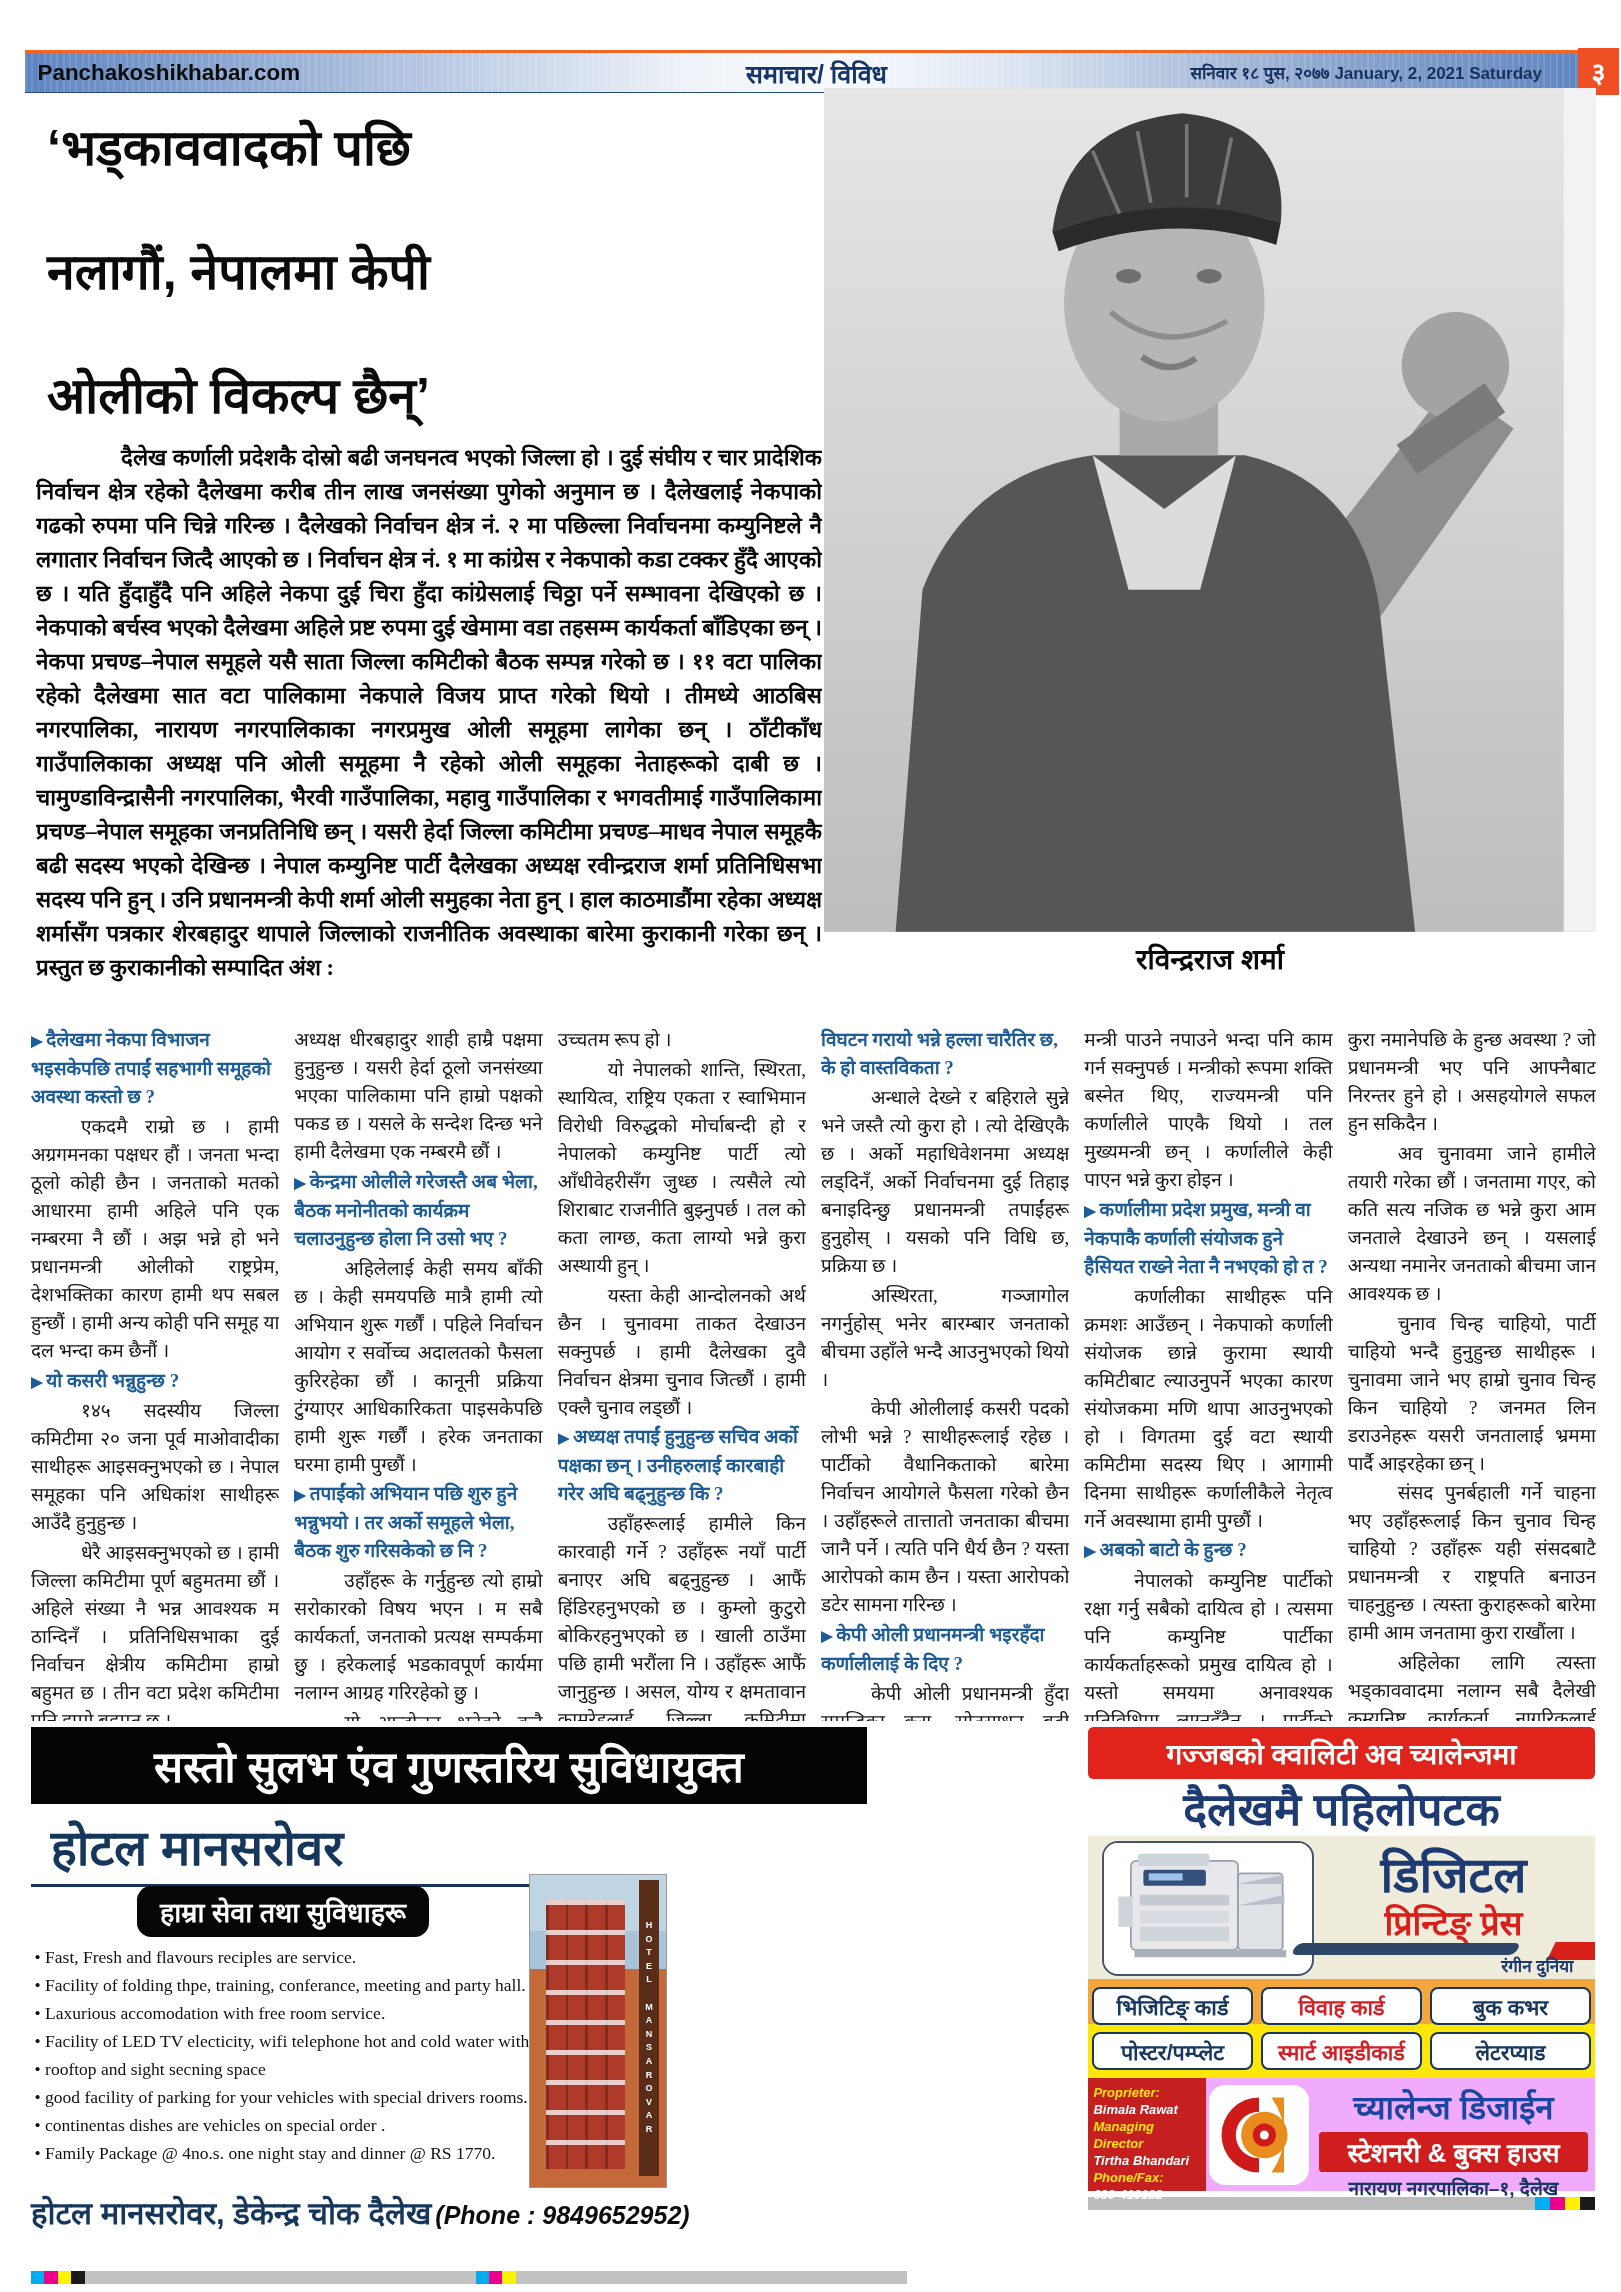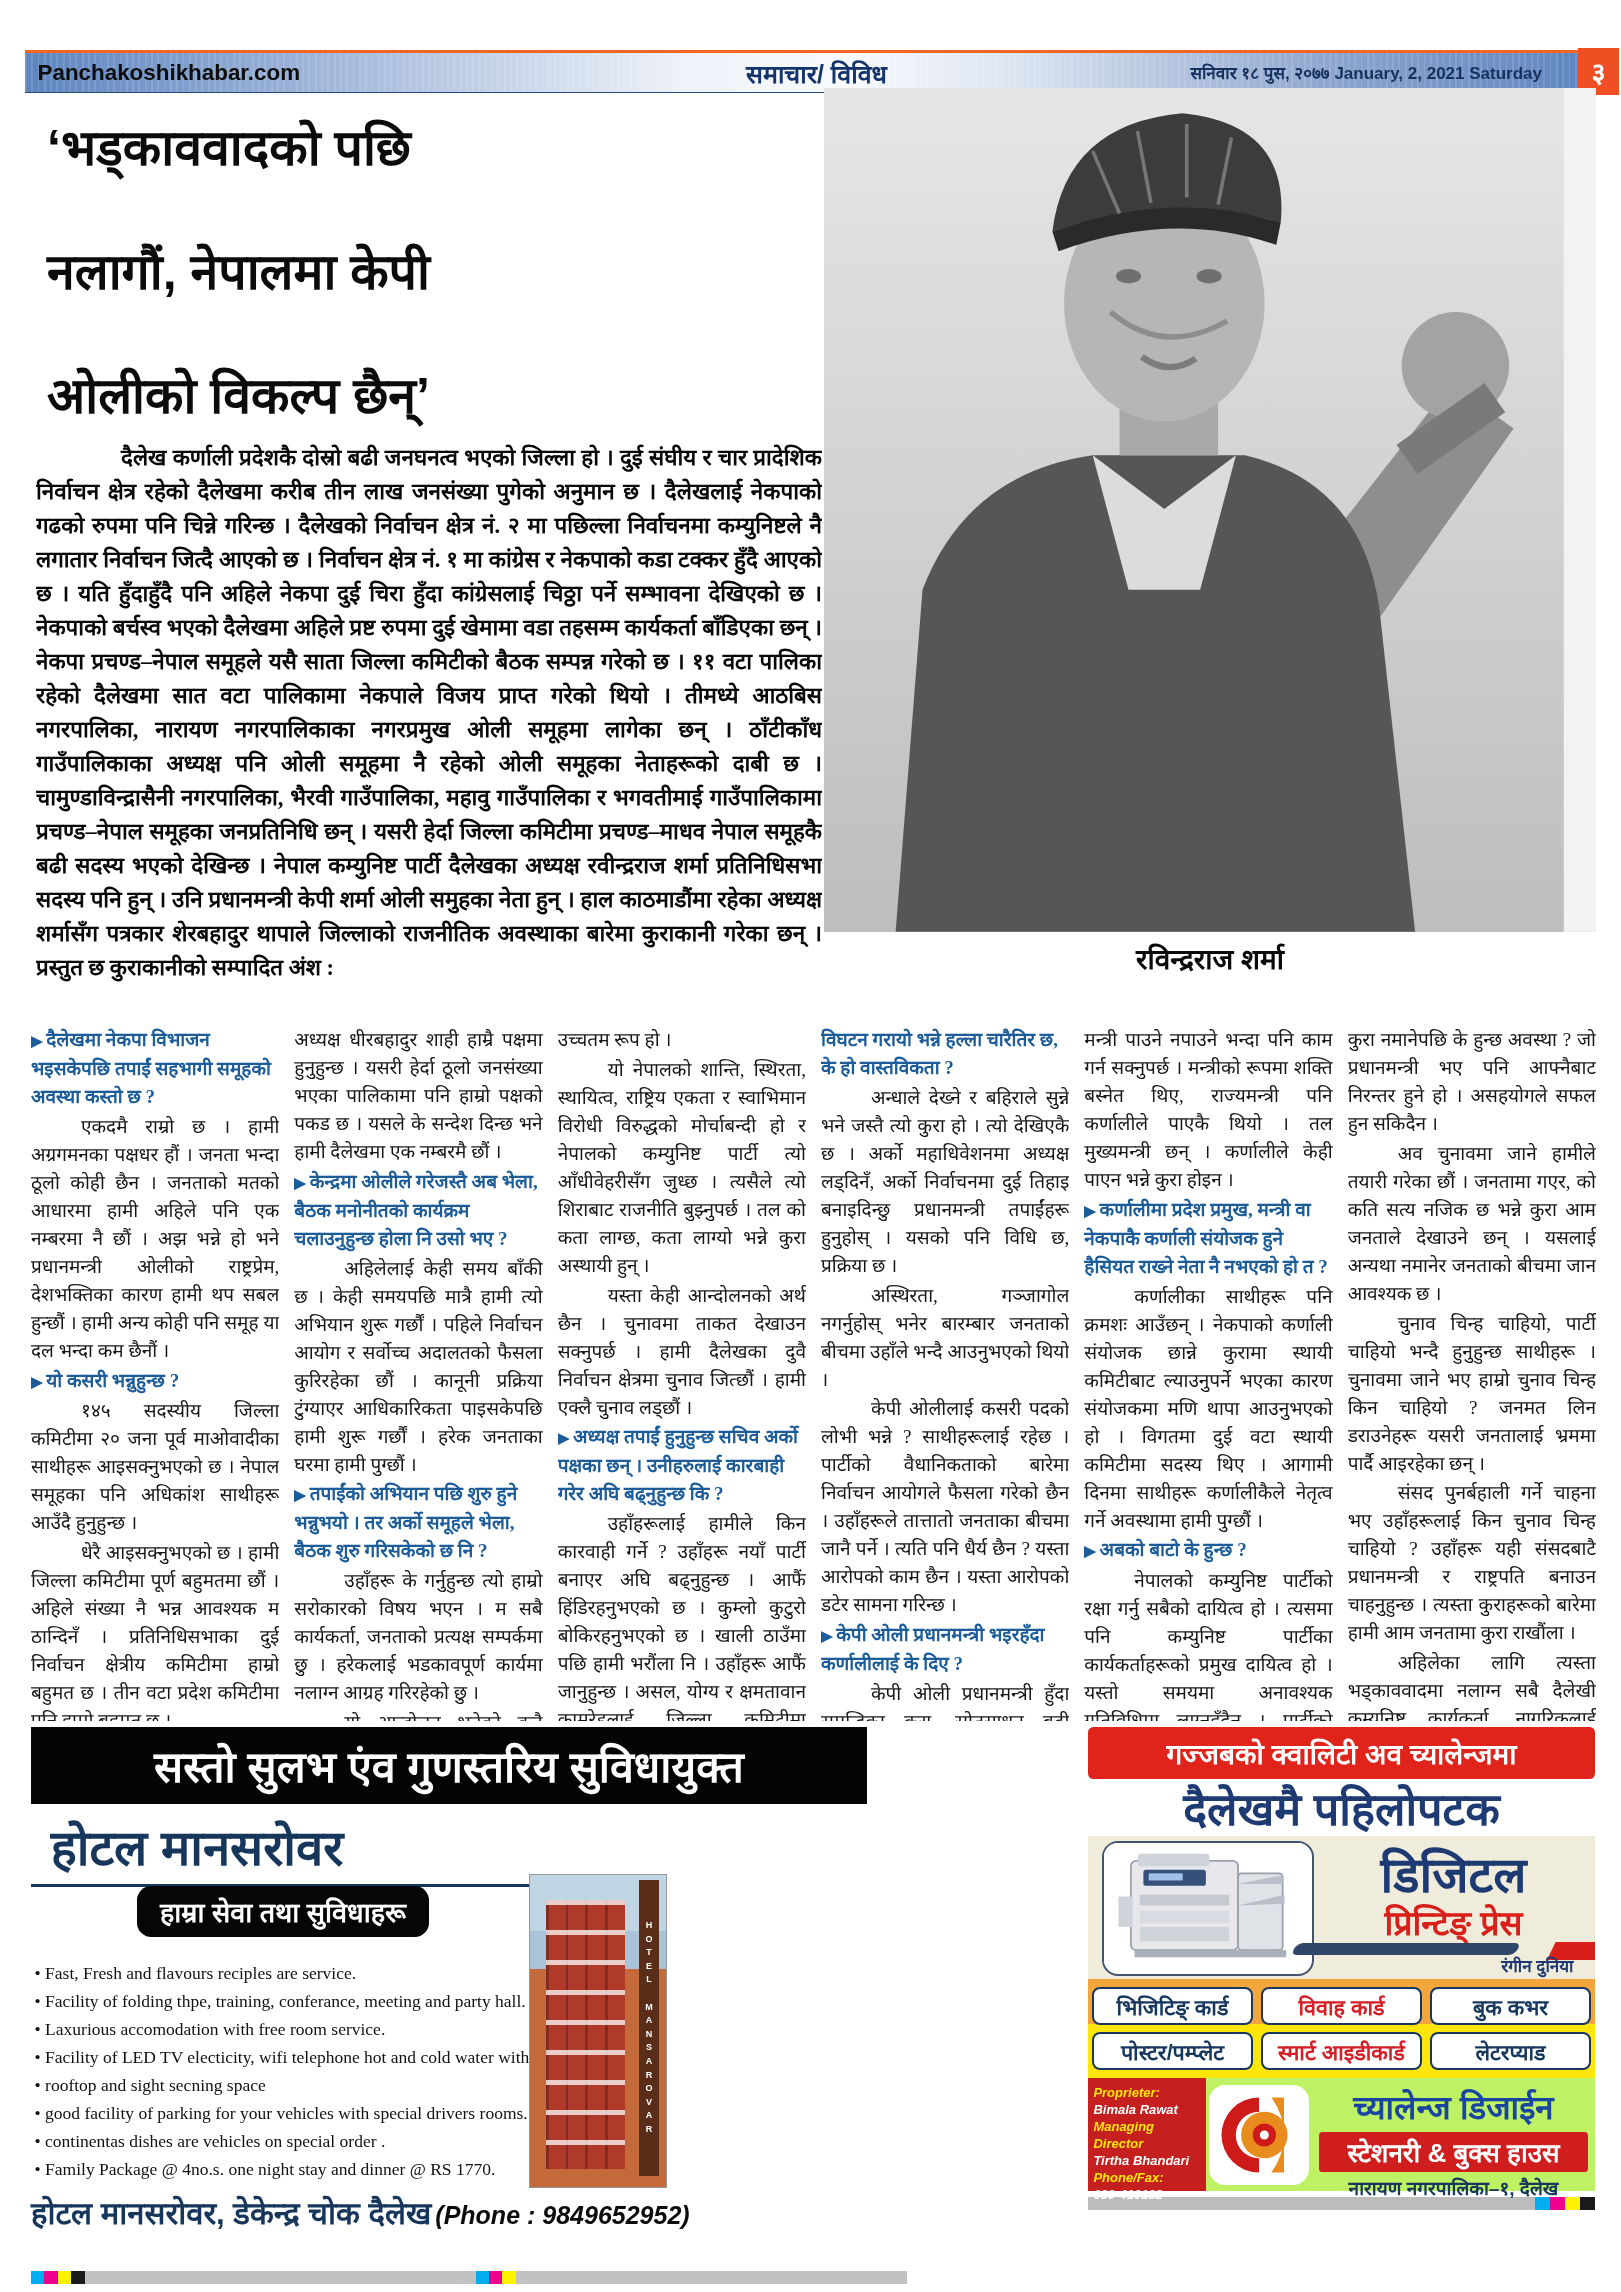--- a/index.html
+++ b/index.html
@@ -47,21 +47,21 @@
   .black-banner{
     position:absolute;left:31px;top:1727px;width:836px;height:77px;background:#050505;
     display:flex;align-items:center;justify-content:center;color:#fff;font-size:43px;font-weight:bold;white-space:nowrap;
   }
   .hotel{position:absolute;left:31px;top:1811px;width:638px;height:452px;}
   .hotel-name{font-size:49px;font-weight:800;color:#16365c;padding:1.8px 0 5.4px 19.7px;border-bottom:3.6px solid #16365c;width:573px;white-space:nowrap;}
   .hotel-badge{
     position:absolute;left:106px;top:75px;background:#060606;color:#fff;border-radius:14.3px;
     font-size:27px;font-weight:bold;padding:7.2px 23px;white-space:nowrap;
   }
-  .hotel-bullets{position:absolute;left:3.6px;top:148px;width:494px;font-family:"Liberation Serif", serif;font-size:17.5px;line-height:28px;color:#111;}
+  .hotel-bullets{position:absolute;left:3.6px;top:132px;width:494px;font-family:"Liberation Serif", serif;font-size:17.5px;line-height:28px;color:#111;}
   .hotel-bullets div{white-space:nowrap;overflow:hidden;}
   .hotel-foot{position:absolute;left:0;top:380px;width:627px;text-align:center;white-space:nowrap;}
   .hotel-foot .nm{font-size:31px;font-weight:800;color:#16365c;}
   .hotel-foot .ph{font-size:25px;font-style:italic;font-weight:bold;color:#0c0c0c;}
   .building{
     position:absolute;left:498px;top:63px;width:136px;height:312px;overflow:hidden;border:0.9px solid #999;
     background:linear-gradient(180deg,#bfd5e4 0 18%,#a9c4d8 18% 30%,#c46a3a 30% 100%);
   }
   .building .tower{
     position:absolute;left:16px;top:25px;width:79px;height:269px;background:#b03a2a;
@@ -85,21 +85,21 @@
   .press-swoosh{position:absolute;left:206px;top:107px;width:224px;height:11.6px;background:#2e4668;border-radius:6.3px;transform:skewX(-30deg);}
   .press-tab{position:absolute;right:0;top:106px;width:48px;height:18px;background:#d81f1a;clip-path:polygon(100% 0,100% 100%,0 100%,18% 0);}
   .press-sub{position:absolute;right:21.5px;top:118px;color:#1e3a72;font-size:17px;font-weight:bold;}
   .press-services{
     background:linear-gradient(180deg,#f2a63c 0 45%,#ffe60a 45% 100%);
     padding:8px 3.6px;display:grid;grid-template-columns:1fr 1fr 1fr;gap:7.2px 7.2px;
   }
   .svc{background:#fff;border:2.7px solid #17375e;border-radius:8px;height:34px;display:flex;align-items:center;justify-content:center;
     font-size:21.5px;font-weight:800;color:#17375e;white-space:nowrap;}
   .svc.red{color:#d42027;}
-  .press-bottom{position:relative;height:113px;background:#bef264;display:flex;}
+  .press-bottom{position:relative;height:113px;background:#f0abfc;display:flex;}
   .prop-box{width:118px;background:#c51f1f;padding:5.4px 5.4px;box-sizing:border-box;}
   .prop-box div{font-size:13px;font-style:italic;font-weight:bold;line-height:17px;}
   .prop-box .lbl{color:#ffe60a;}
   .prop-box .val{color:#fff;}
   .logo-box{width:106px;display:flex;align-items:center;justify-content:center;}
   .press-brand{flex:1;text-align:center;padding-top:5.4px;}
   .press-brand .b1{color:#1946a0;font-size:33px;font-weight:800;white-space:nowrap;}
   .press-brand .b2{background:#d01e1e;color:#fff;font-size:26px;font-weight:800;border-radius:3.6px;margin:3.6px 7.2px;padding:1.8px 0;white-space:nowrap;}
   .press-brand .b3{color:#17375e;font-size:19px;font-weight:bold;white-space:nowrap;}
   .regstrip{height:13.4px;background:#bcbcbc;margin-top:5.4px;display:flex;justify-content:flex-end;}

